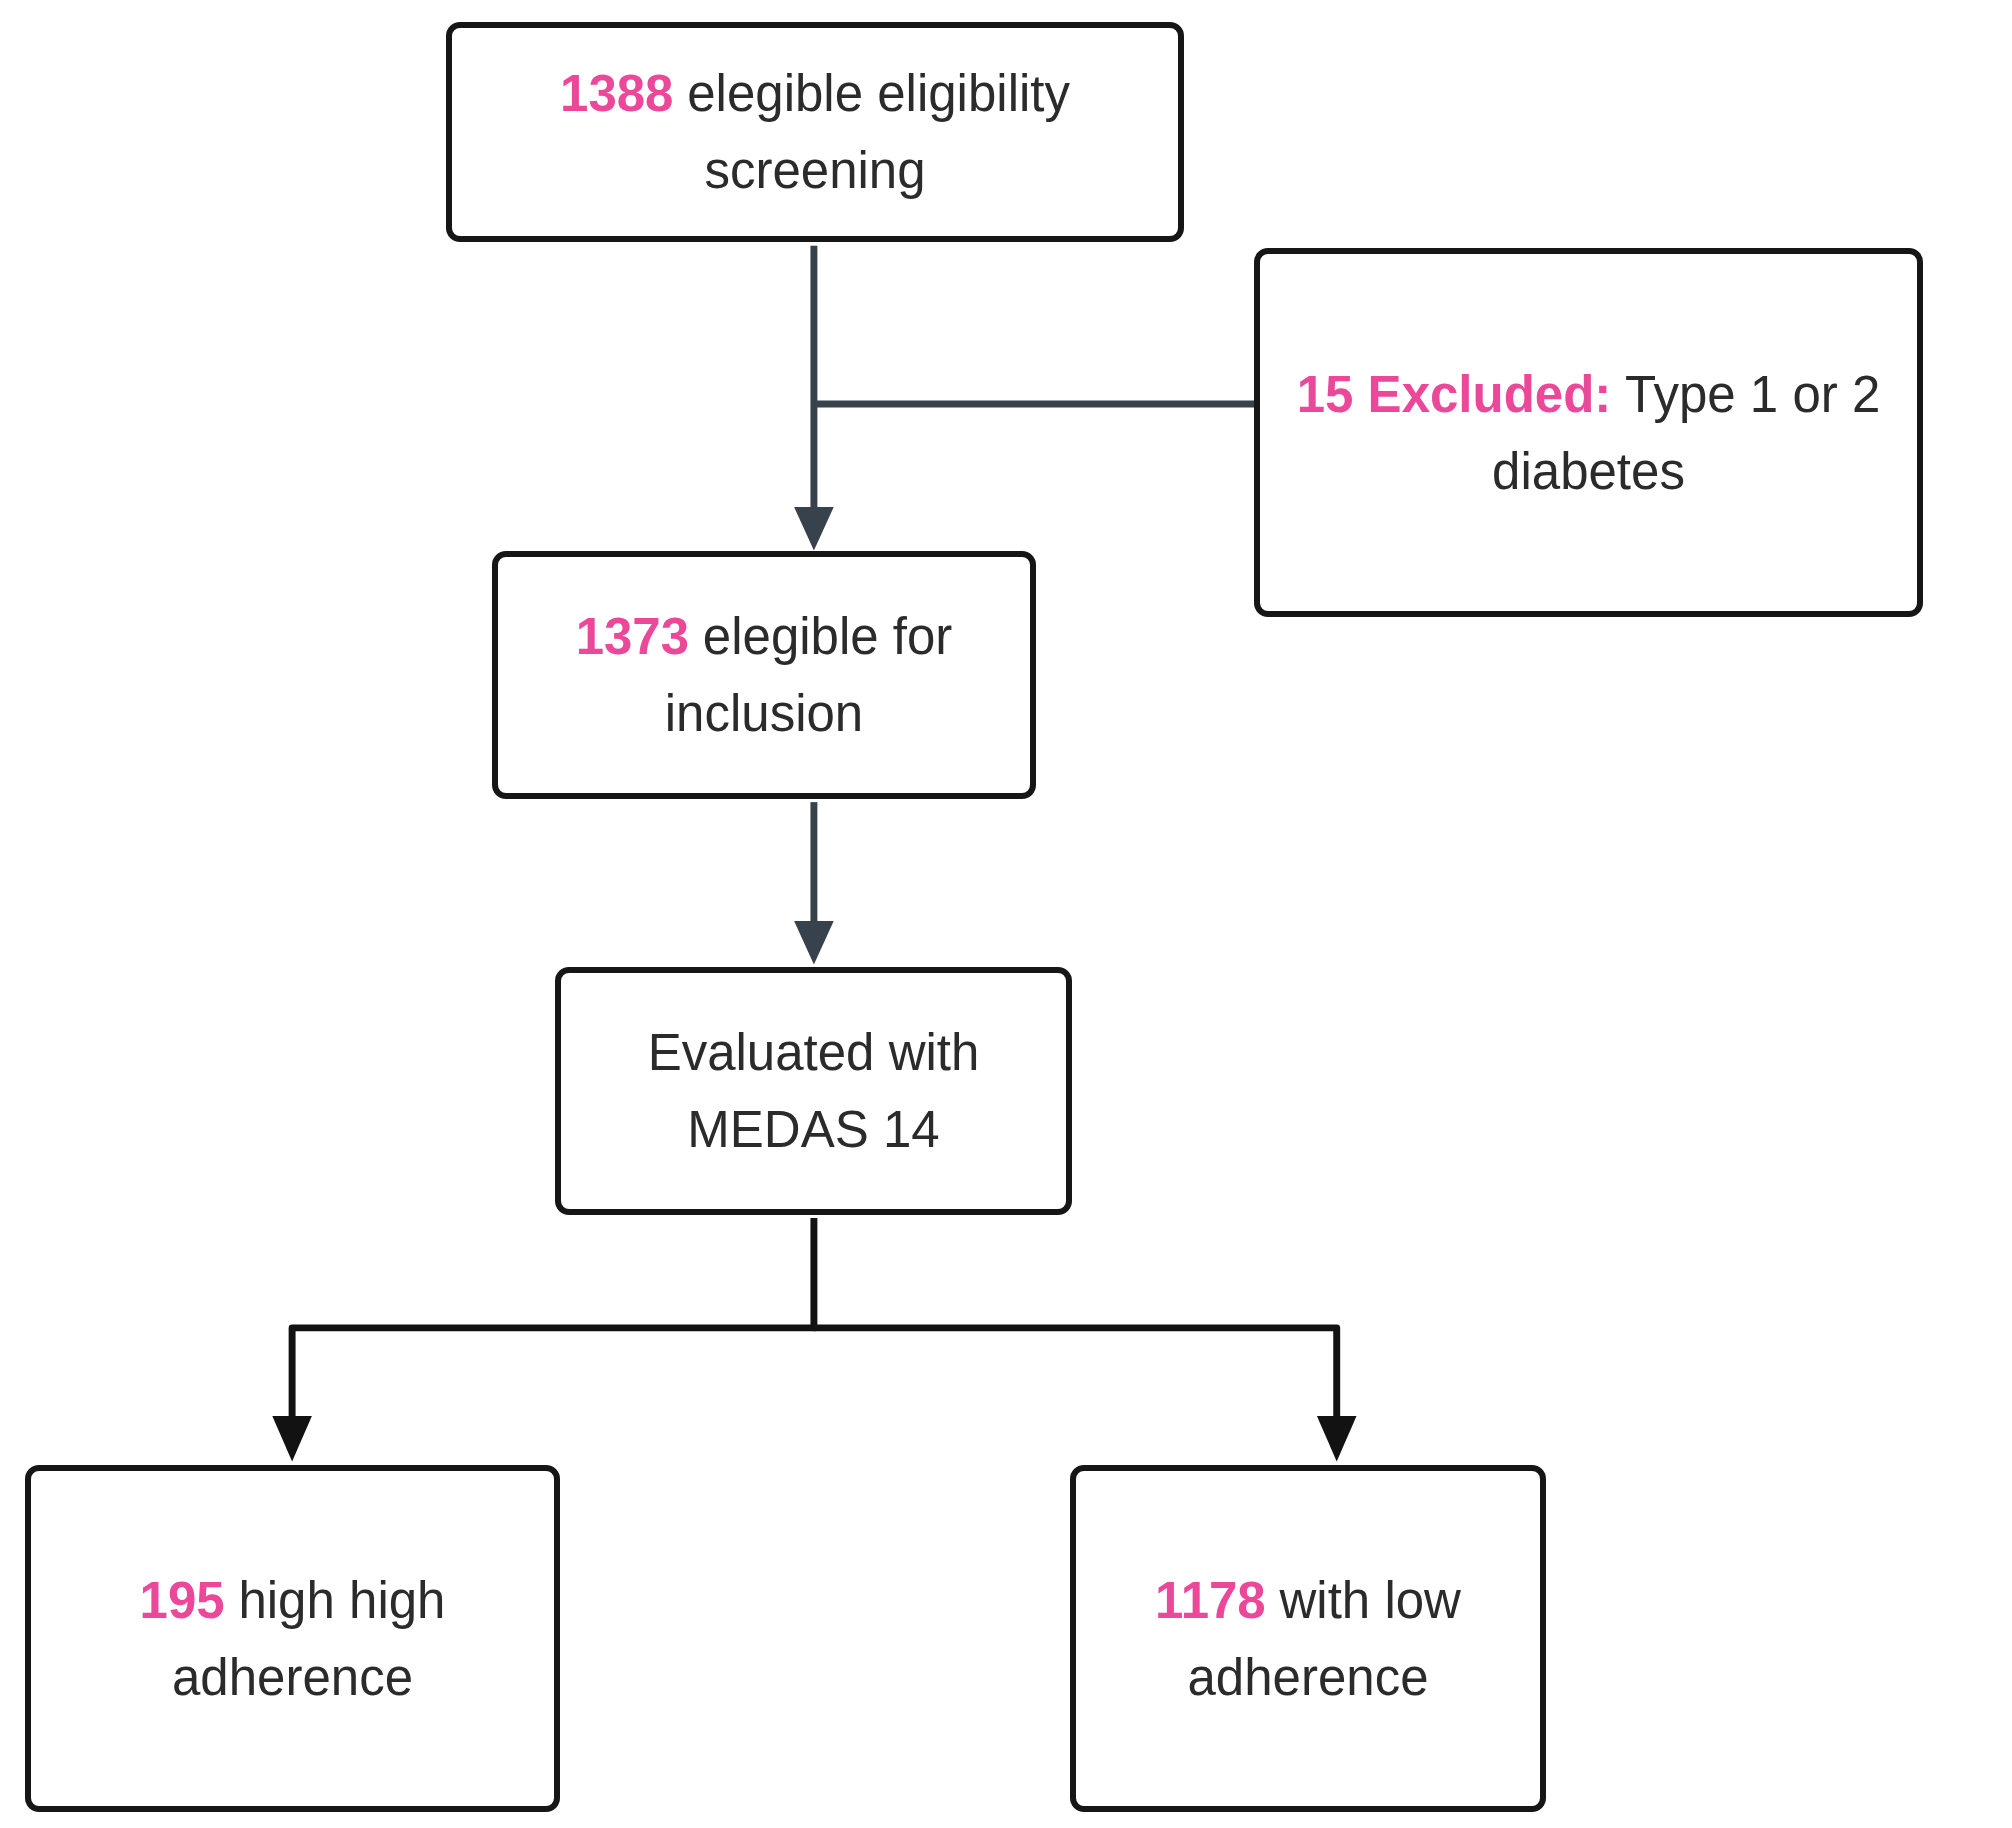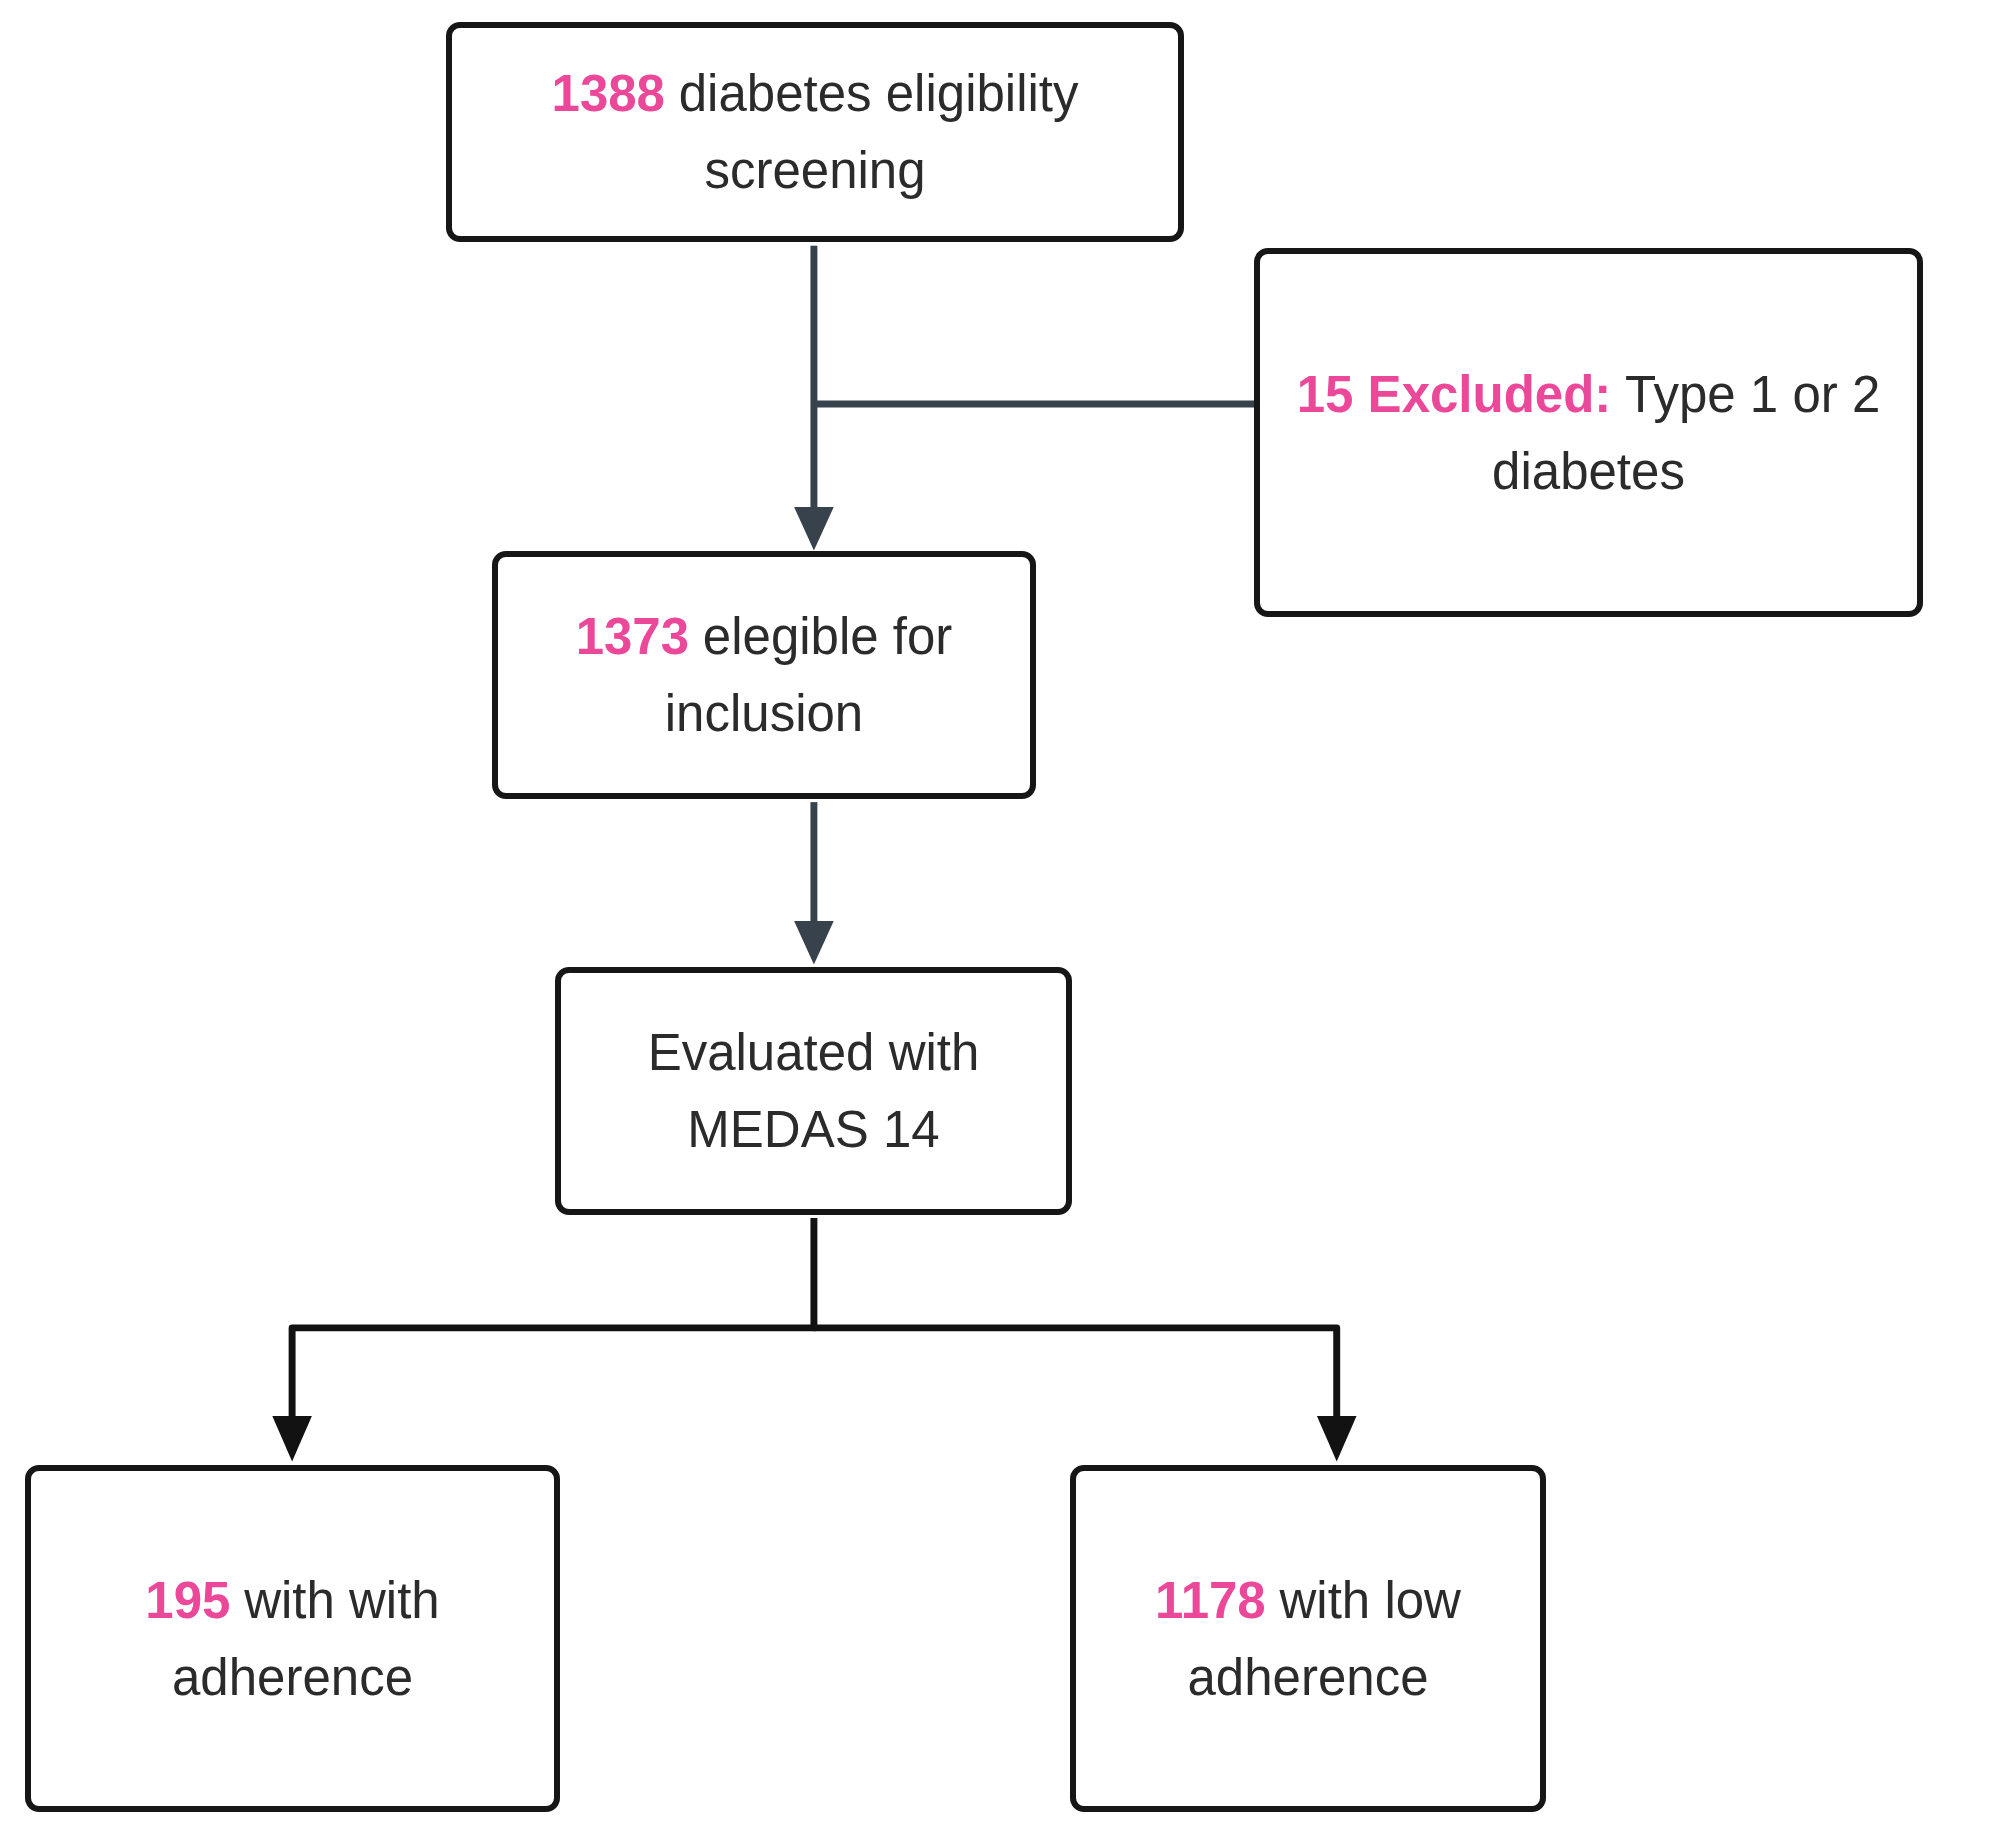--- a/index.html
+++ b/index.html
@@ -54,21 +54,21 @@
       <polygon points="275,1430 315,1430 295,1476" fill="#121212"></polygon>
     </g>
     <g>
       <path d="M 822 1341 L 1350 1341 L 1350 1432" fill="none" stroke-width="7" stroke-linejoin="round" stroke="#121212"></path>
       <polygon points="1330,1430 1370,1430 1350,1476" fill="#121212"></polygon>
     </g>
   </svg>
 
   <div class="node n-screening">
     <div class="txt">
-      <div class="line"><span class="b">1388</span><span>diabetes eligibility</span></div>
+      <div class="line"><span class="b">1388</span><span>elegible eligibility</span></div>
       <div class="line">screening</div>
     </div>
   </div>
 
   <div class="node n-excluded">
     <div class="txt">
       <div class="line"><span class="b">15 Excluded:</span><span>Type 1 or 2</span></div>
       <div class="line">diabetes</div>
     </div>
   </div>
@@ -82,21 +82,21 @@
 
   <div class="node n-evaluated">
     <div class="txt">
       <div class="line"><span>Evaluated with</span></div>
       <div class="line">MEDAS 14</div>
     </div>
   </div>
 
   <div class="node n-high">
     <div class="txt">
-      <div class="line"><span class="b">195</span><span>with with</span></div>
+      <div class="line"><span class="b">195</span><span>high high</span></div>
       <div class="line">adherence</div>
     </div>
   </div>
 
   <div class="node n-low">
     <div class="txt">
       <div class="line"><span class="b">1178</span><span>with low</span></div>
       <div class="line">adherence</div>
     </div>
   </div>

